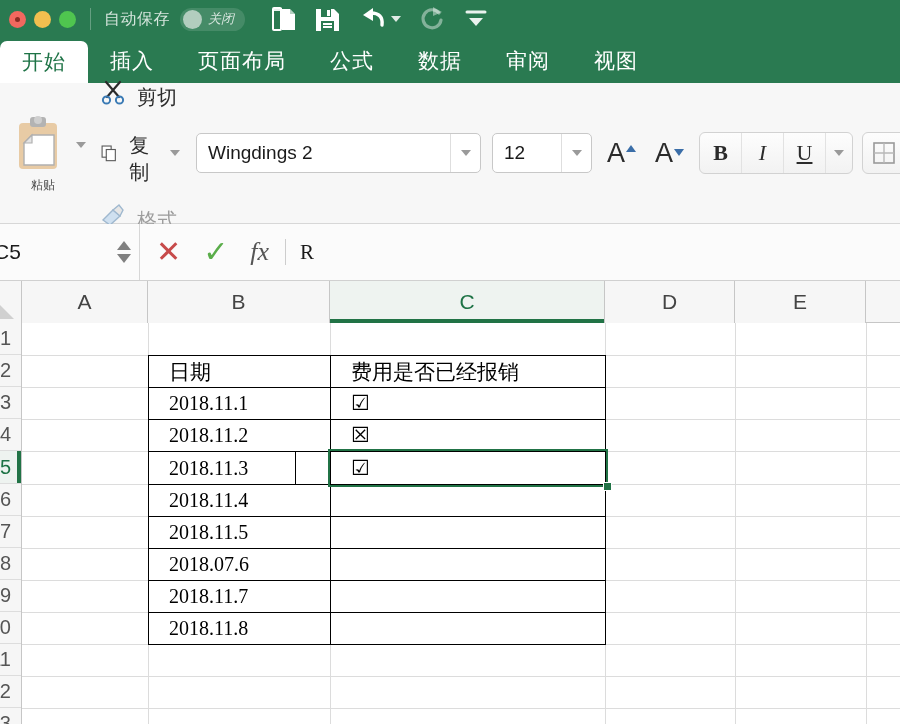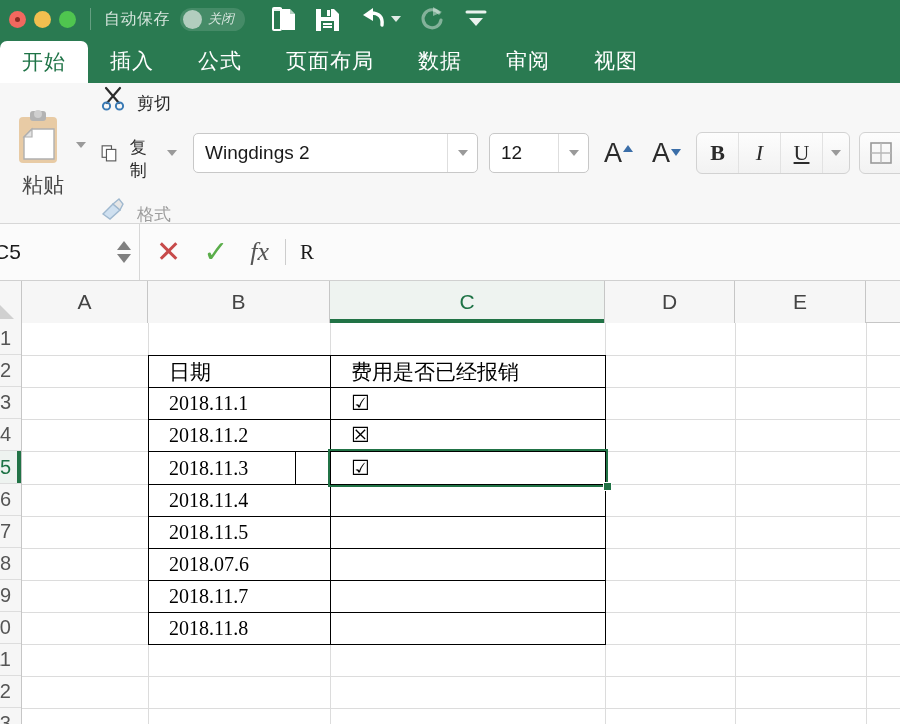--- a/index.html
+++ b/index.html
@@ -75,30 +75,30 @@
   }
   .grp { display: flex; align-items: center; height: 100%; }
   .grp-div { width: 1px; background: #e0e0e0; margin: 12px 0; height: 112px; }
 
   
   .paste-wrap { display: flex; align-items: center; padding: 0 6px 0 12px; }
   .paste-btn {
     display: flex; flex-direction: column; align-items: center;
     width: 62px; cursor: default;
   }
-  .paste-label { font-size: 21px; color: #4a4a4a; margin-top: 2px; }
+  .paste-label { font-size: 12px; color: #4a4a4a; margin-top: 2px; }
   .mini-caret {
     width: 0; height: 0; margin-left: 2px;
     border-left: 5px solid transparent; border-right: 5px solid transparent;
     border-top: 6px solid #9a9a9a;
   }
 
   .clip-list { display: flex; flex-direction: column; justify-content: center; gap: 9px; padding-left: 8px; }
   .clip-item { display: flex; align-items: center; gap: 11px; cursor: default; }
-  .clip-text { font-size: 17px; color: #2b2b2b; margin-top: 12px; }
+  .clip-text { font-size: 20px; color: #2b2b2b; margin-top: 12px; }
   .clip-text.dim { color: #9d9d9d; }
 
   
   .font-grp {
     display: flex; flex-direction: row; justify-content: center;
     gap: 11px; padding: 0 10px 0 16px;
   }
   .font-row1 { display: flex; align-items: center; gap: 11px; }
   .combo {
     display: flex; align-items: center; background: #fff;
@@ -336,22 +336,22 @@
           <path d="M6 10 L13 18 L20 10 Z" fill="#ffffff" opacity=".9"></path>
         </svg>
       </div>
     </div>
   </div>
 
   <div class="tabbar">
     <div class="tabs">
       <div class="tab active">开始</div>
       <div class="tab">插入</div>
+      <div class="tab">页面布局</div>
       <div class="tab">公式</div>
-      <div class="tab">页面布局</div>
       <div class="tab">数据</div>
       <div class="tab">审阅</div>
       <div class="tab">视图</div>
     </div>
   </div>
 
   <div class="ribbon">
 
     <div class="grp">
       <div class="paste-wrap">

